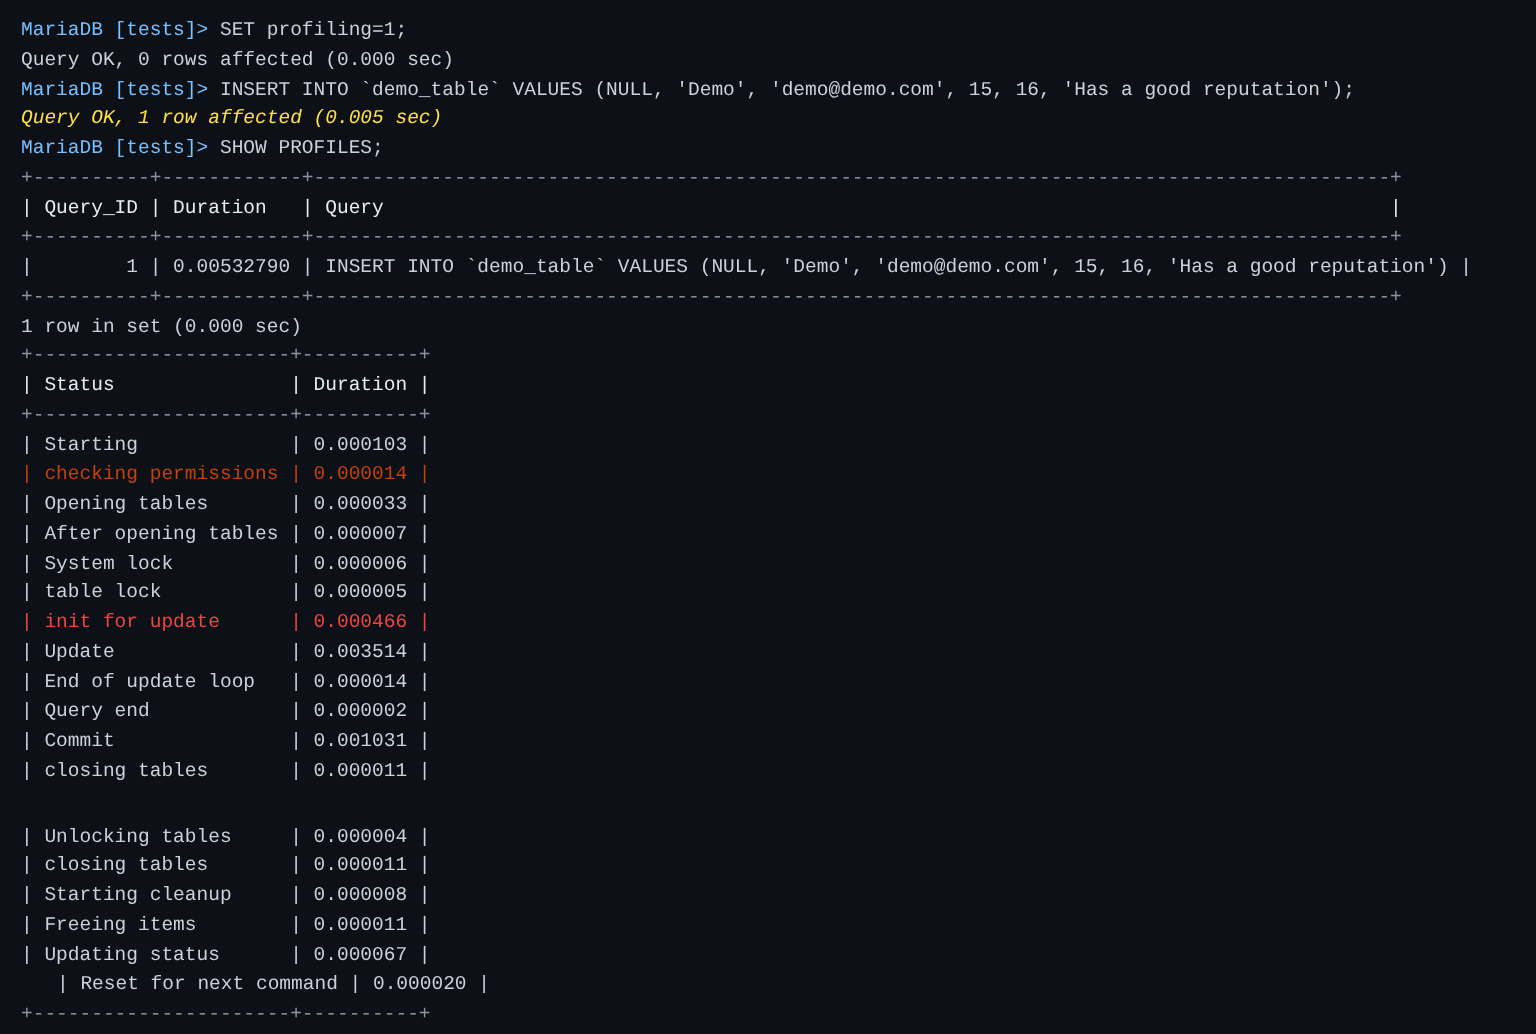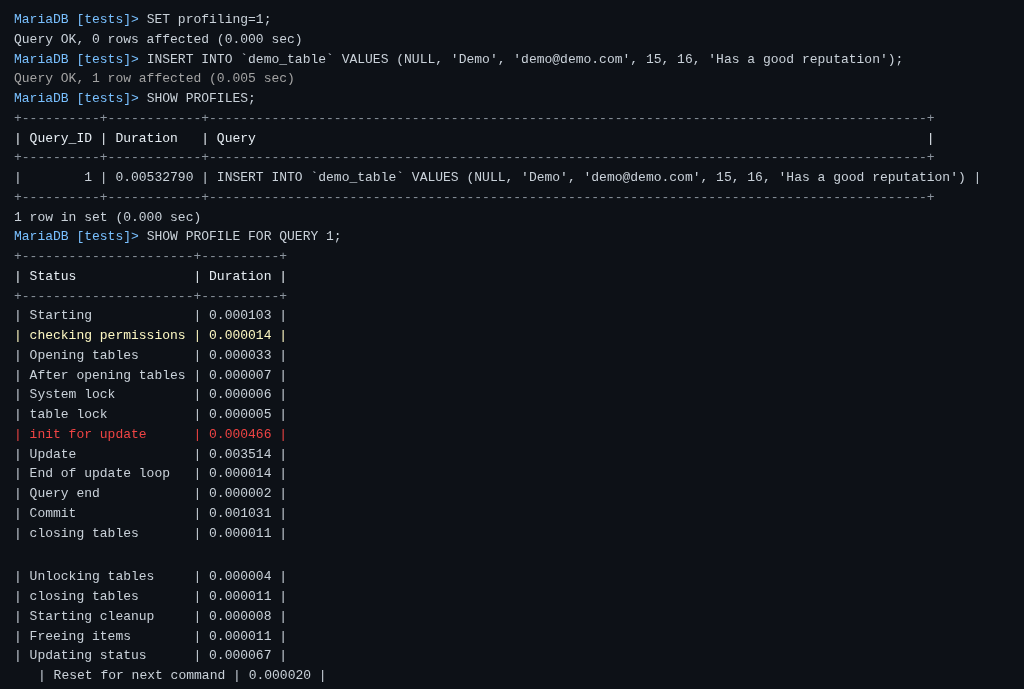--- a/index.html
+++ b/index.html
@@ -28,36 +28,35 @@
   </style>
 </head>
 <body>
 
 <div class="terminal">
   <div id="lines-container">
       <div class="line"><span style="color: rgb(121, 192, 255);">MariaDB [tests]&gt; </span><span style="color: rgb(201, 209, 217);">SET profiling=1;</span></div>
       <div class="line" style="color: rgb(201, 209, 217);">Query OK, 0 rows affected (0.000 sec)</div>
       <div class="line"></div>
       <div class="line"><span style="color: rgb(121, 192, 255);">MariaDB [tests]&gt; </span><span style="color: rgb(201, 209, 217);">INSERT INTO `demo_table` VALUES (NULL, 'Demo', 'demo@demo.com', 15, 16, 'Has a good reputation');</span></div>
-      <div class="line" style="color: #a3a3a3;">Query OK, 1 row affected (0.005 sec)</div>
+      <div class="line" style="color: #fde047; font-style: italic;">Query OK, 1 row affected (0.005 sec)</div>
       <div class="line"></div>
       <div class="line"><span style="color: rgb(121, 192, 255);">MariaDB [tests]&gt; </span><span style="color: rgb(201, 209, 217);">SHOW PROFILES;</span></div>
       <div class="line" style="color: rgb(139, 148, 158);">+----------+------------+--------------------------------------------------------------------------------------------+</div>
       <div class="line" style="color: rgb(230, 237, 243);">| Query_ID | Duration   | Query                                                                                      |</div>
       <div class="line" style="color: rgb(139, 148, 158);">+----------+------------+--------------------------------------------------------------------------------------------+</div>
       <div class="line" style="color: rgb(201, 209, 217);">|        1 | 0.00532790 | INSERT INTO `demo_table` VALUES (NULL, 'Demo', 'demo@demo.com', 15, 16, 'Has a good reputation') |</div>
       <div class="line" style="color: rgb(139, 148, 158);">+----------+------------+--------------------------------------------------------------------------------------------+</div>
       <div class="line" style="color: rgb(201, 209, 217);">1 row in set (0.000 sec)</div>
       <div class="line"></div>
-      <div class="line"><span style="color: rgb(121, 192, 255);">MariaDB [tests]&gt; </span><span style="color: rgb(201, 209, 217);">SHOW PROFILE FOR QUERY 1;</span></div>
       <div class="line" style="color: rgb(139, 148, 158);">+----------------------+----------+</div>
       <div class="line" style="color: rgb(230, 237, 243);">| Status               | Duration |</div>
       <div class="line" style="color: rgb(139, 148, 158);">+----------------------+----------+</div>
       <div class="line" style="color: rgb(201, 209, 217);">| Starting             | 0.000103 |</div>
-      <div class="line" style="color: #fef9c3;">| checking permissions | 0.000014 |</div>
+      <div class="line" style="color: #c2410c;">| checking permissions | 0.000014 |</div>
       <div class="line" style="color: rgb(201, 209, 217);">| Opening tables       | 0.000033 |</div>
       <div class="line" style="color: rgb(201, 209, 217);">| After opening tables | 0.000007 |</div>
       <div class="line" style="color: rgb(201, 209, 217);">| System lock          | 0.000006 |</div>
       <div class="line" style="color: rgb(201, 209, 217);">| table lock           | 0.000005 |</div>
       <div class="line" style="color: #ef4444;">| init for update      | 0.000466 |</div>
       <div class="line" style="color: rgb(201, 209, 217);">| Update               | 0.003514 |</div>
       <div class="line" style="color: rgb(201, 209, 217);">| End of update loop   | 0.000014 |</div>
       <div class="line" style="color: rgb(201, 209, 217);">| Query end            | 0.000002 |</div>
       <div class="line" style="color: rgb(201, 209, 217);">| Commit               | 0.001031 |</div>
       <div class="line" style="color: rgb(201, 209, 217);">| closing tables       | 0.000011 |</div>

